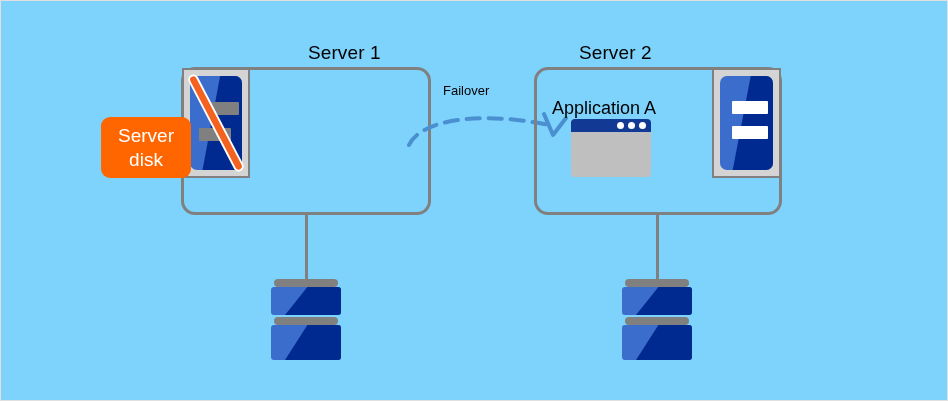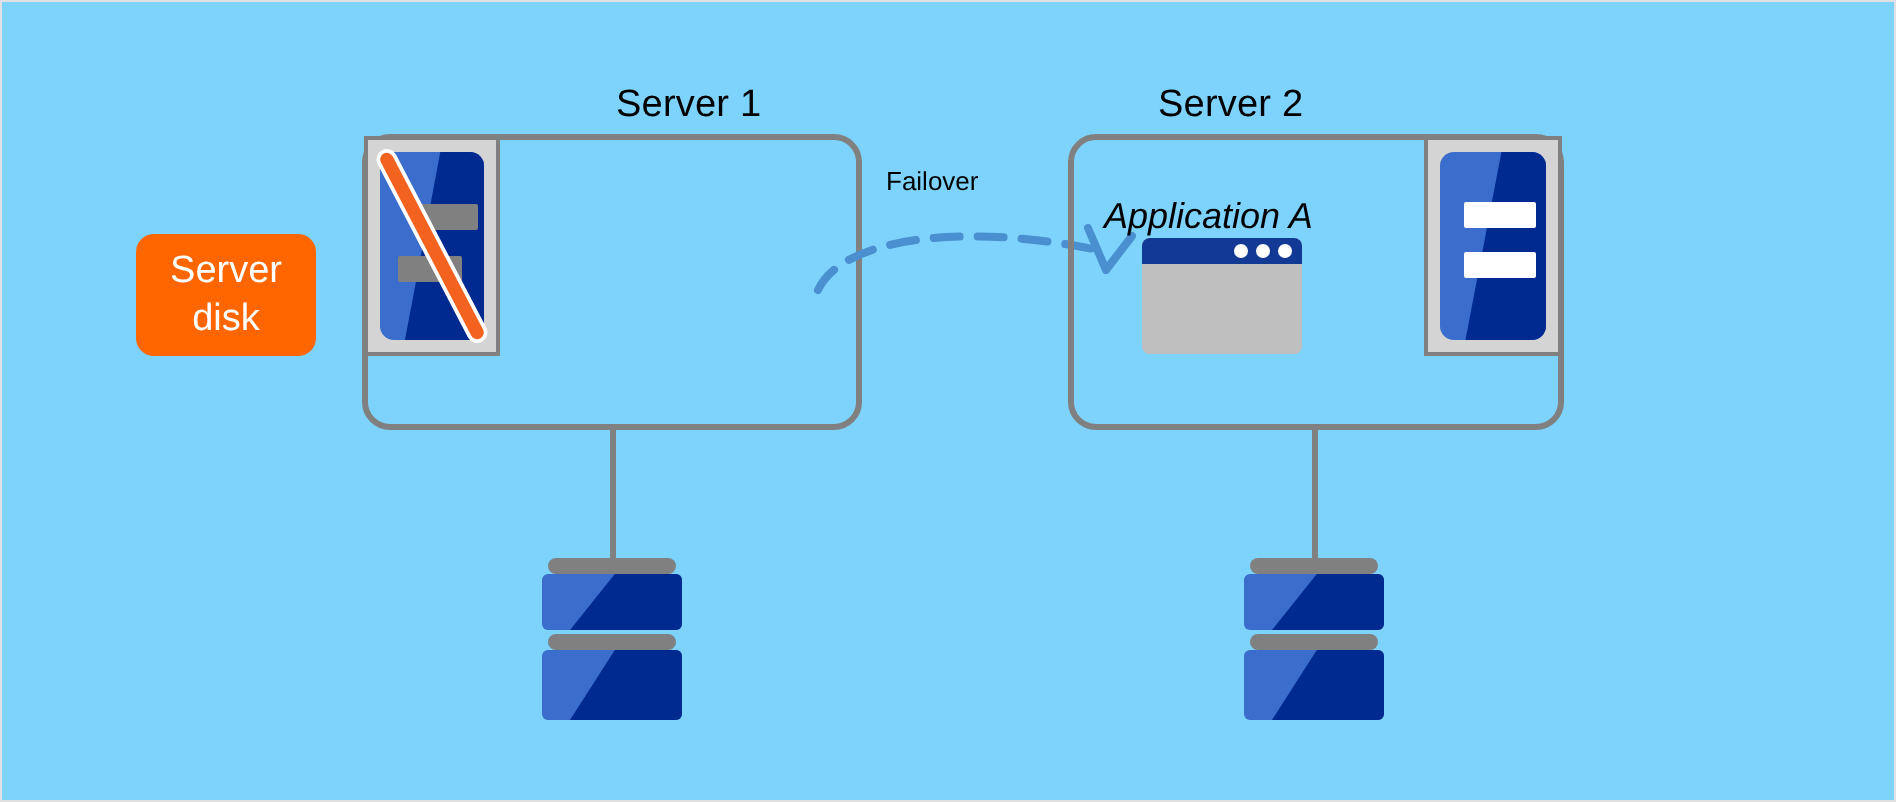--- a/index.html
+++ b/index.html
@@ -53,20 +53,21 @@
   .status-badge {
     border-radius: 9px;
     color: #ffffff;
     font-size: 19px;
     line-height: 24px;
     text-align: center;
     display: flex;
     flex-direction: column;
     justify-content: center;
     box-sizing: border-box;
+    margin-left: 33px;
   }
 
   
   .tower-frame {
     background: #d4d4d4;
     border: 2px solid #808080;
     box-sizing: border-box;
     padding: 6px;
   }
   .tower-body {
@@ -191,21 +192,21 @@
 
   <svg class="failover-svg" width="948" height="401">
     <path d="M 408 144 C 420 118, 480 110, 548 124" fill="none" stroke="#4a8fd0" stroke-width="4" stroke-linecap="round" stroke-dasharray="13 9"></path>
     <polyline points="543,113 552,134 565,117" fill="none" stroke="#4a8fd0" stroke-width="4" stroke-linecap="round" stroke-linejoin="round"></polyline>
   </svg>
 
   <div class="abs title-label" style="left:578px; top:41px;">Server 2</div>
 
   <div class="abs server-box" style="left:533px; top:66px; width:248px; height:148px;"></div>
 
-  <div class="abs inline-label" style="left:551px; top:97px;font-style:italic;">Application  A</div>
+  <div class="abs inline-label" style="left:551px; top:97px;">Application  A</div>
 
   <div class="abs app-window" style="left:570px; top:118px; width:80px; height:58px;">
     <div class="app-window-titlebar">
       <span class="app-window-dot"></span>
       <span class="app-window-dot"></span>
       <span class="app-window-dot"></span>
     </div>
     <div class="app-window-body"></div>
   </div>
 

